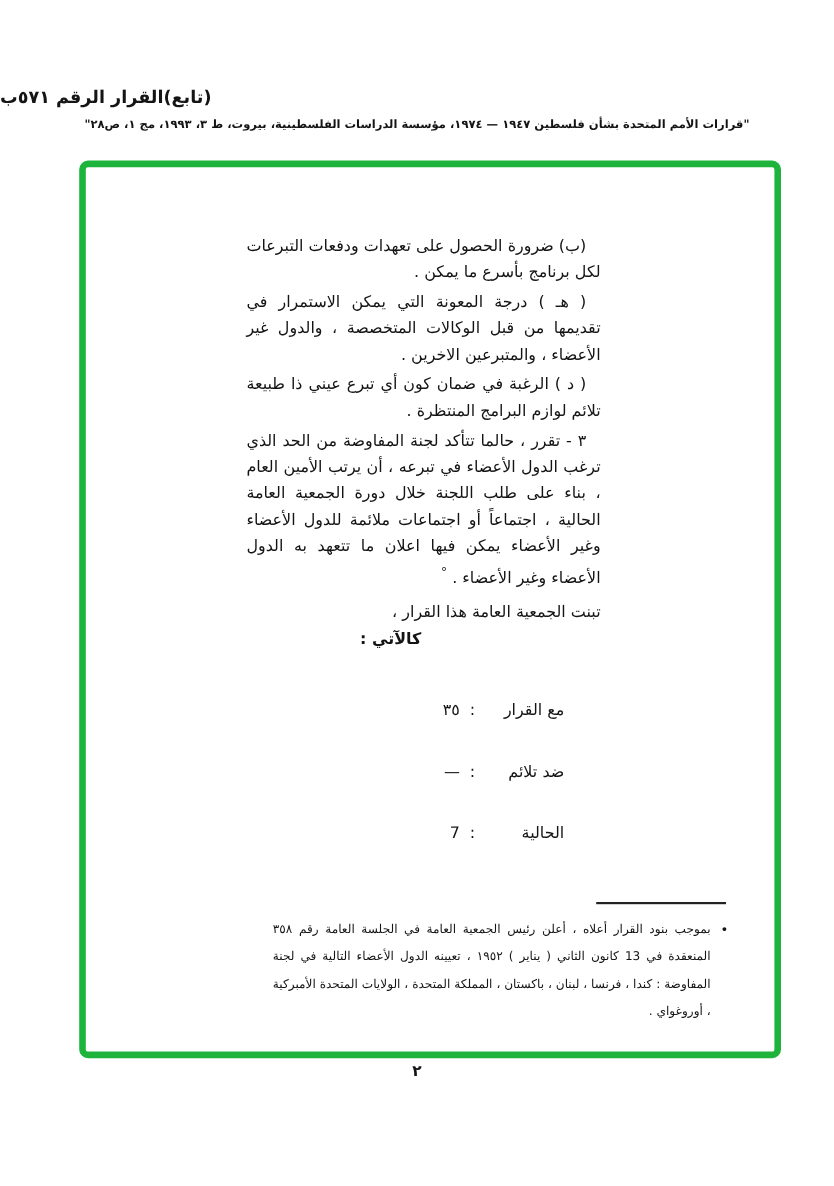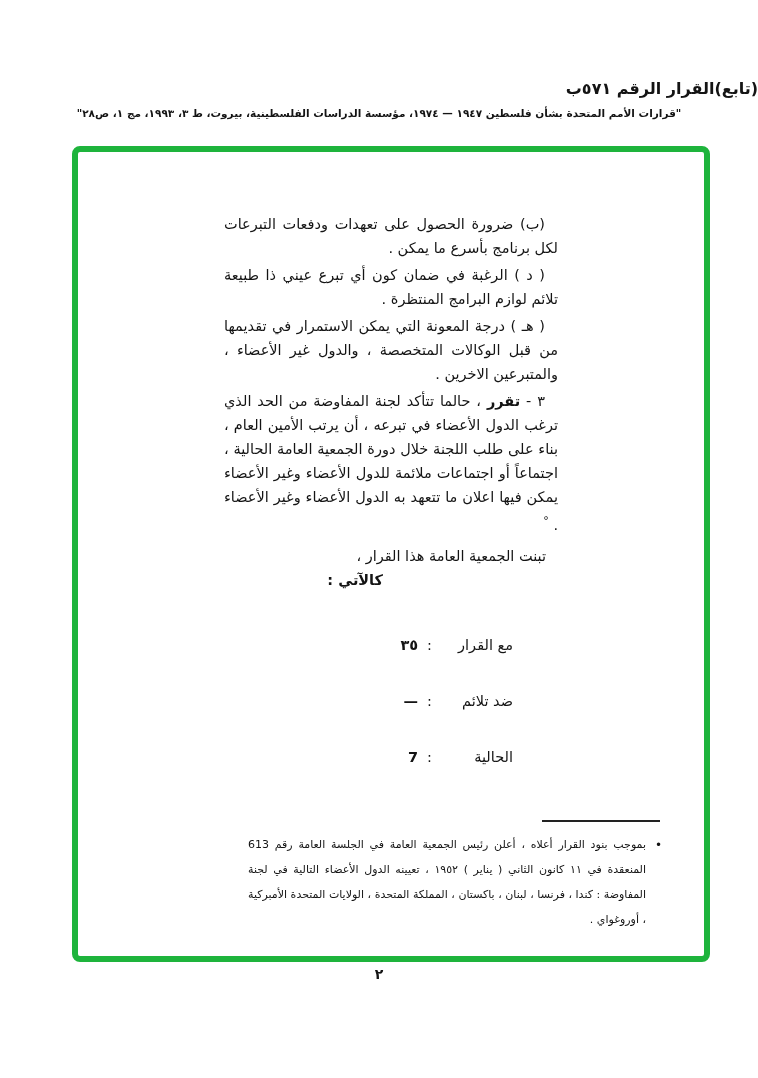--- a/index.html
+++ b/index.html
@@ -9,21 +9,21 @@
     width: 758px; height: 1078px;
     background: #ffffff;
     color: var(--ink);
     font-family: "DejaVu Sans", "Liberation Sans", sans-serif;
     position: relative;
     overflow: hidden;
   }
 
   .doc-title {
     position: absolute; top: 79px; left: 0; right: 0;
-    text-align: right; direction: rtl;
+    text-align: left; direction: rtl;
     font-size: 16px; font-weight: bold;
     white-space: nowrap;
   }
   .doc-source {
     position: absolute; top: 107px; left: 0; right: 0;
     text-align: center; direction: rtl;
     font-size: 10.5px; font-weight: bold;
     white-space: nowrap;
   }
 
@@ -34,32 +34,32 @@
     border-radius: 8px;
     background: #ffffff;
   }
 
   .content {
     position: absolute; top: 60px; right: 146px; left: 146px;
     direction: rtl;
     font-size: 14.5px; line-height: 24px;
     text-align: justify;
   }
-  .content p { margin: 0 0 3px 0; text-indent: 13px; }
-  .clause-verb { font-weight: bold; }
+  .content p { margin: 0 12px 3px 0; text-indent: 13px; }
+  .clause-verb { font-weight: normal; }
   .fn-ref { font-size: 11px; vertical-align: super; }
 
   .adoption { margin-top: 7px; text-indent: 0; }
   .adoption .ad-line { text-align: right; padding-left: 0; padding-right: 12px; }
   .adoption .ad-line.indented { padding-right: 175px; white-space: nowrap; font-weight: bold; }
 
   .vote { margin-top: 9px; padding-right: 45px; }
   .vote-row { display: flex; align-items: baseline; gap: 9px; }
   .vote-label { min-width: 72px; margin-top: 32px; }
-  .vote-value { min-width: 30px; font-weight: bold; }
+  .vote-value { min-width: 30px; }
 
   .fn-sep {
     position: absolute; top: 668px; right: 44px;
     width: 118px; border-top: 2px solid #222;
   }
   .footnote {
     position: absolute; top: 680px; right: 58px;
     width: 398px;
     direction: rtl;
     font-size: 11px; line-height: 25px;
@@ -78,22 +78,22 @@
 </head>
 <body>
 
 <div class="doc-title">(تابع)القرار الرقم ٥٧١ب</div>
 <div class="doc-source">"قرارات الأمم المتحدة بشأن فلسطين ١٩٤٧ — ١٩٧٤، مؤسسة الدراسات الفلسطينية، بيروت، ط ٣، ١٩٩٣، مج ١، ص٢٨"</div>
 
 <div class="frame">
 
   <div class="content">
     <p>(ب) ضرورة الحصول على تعهدات ودفعات التبرعات لكل برنامج بأسرع ما يمكن .</p>
+    <p>( هـ ) درجة المعونة التي يمكن الاستمرار في تقديمها من قبل الوكالات المتخصصة ، والدول غير الأعضاء ، والمتبرعين الاخرين .</p>
     <p>( د ) الرغبة في ضمان كون أي تبرع عيني ذا طبيعة تلائم لوازم البرامج المنتظرة .</p>
-    <p>( هـ ) درجة المعونة التي يمكن الاستمرار في تقديمها من قبل الوكالات المتخصصة ، والدول غير الأعضاء ، والمتبرعين الاخرين .</p>
     <p><span>٣ - </span><span class="clause-verb">تقرر</span><span> ، حالما تتأكد لجنة المفاوضة من الحد الذي ترغب الدول الأعضاء في تبرعه ، أن يرتب الأمين العام ، بناء على طلب اللجنة خلال دورة الجمعية العامة الحالية ، اجتماعاً أو اجتماعات ملائمة للدول الأعضاء وغير الأعضاء يمكن فيها اعلان ما تتعهد به الدول الأعضاء وغير الأعضاء . </span><span class="fn-ref">°</span></p>
 
     <div class="adoption">
       <div class="ad-line">تبنت الجمعية العامة هذا القرار ،</div>
       <div class="ad-line indented">كالآتي :</div>
     </div>
 
     <div class="vote">
       <div class="vote-row">
         <span class="vote-label">مع القرار</span>
@@ -110,18 +110,18 @@
         <span>:</span>
         <span class="vote-value">7</span>
       </div>
     </div>
   </div>
 
   <div class="fn-sep"></div>
 
   <div class="footnote">
     <span class="fn-marker">•</span>
-    <span>بموجب بنود القرار أعلاه ، أعلن رئيس الجمعية العامة في الجلسة العامة رقم 613 المنعقدة في ١١ كانون الثاني ( يناير ) ١٩٥٢ ، تعيينه الدول الأعضاء التالية في لجنة المفاوضة : كندا ، فرنسا ، لبنان ، باكستان ، المملكة المتحدة ، الولايات المتحدة الأمبركية ، أوروغواي .</span>
+    <span>بموجب بنود القرار أعلاه ، أعلن رئيس الجمعية العامة في الجلسة العامة رقم ٣٥٨ المنعقدة في 13 كانون الثاني ( يناير ) ١٩٥٢ ، تعيينه الدول الأعضاء التالية في لجنة المفاوضة : كندا ، فرنسا ، لبنان ، باكستان ، المملكة المتحدة ، الولايات المتحدة الأمبركية ، أوروغواي .</span>
   </div>
 
 </div>
 
 <div class="page-number">٢</div>
 
 </body></html>

